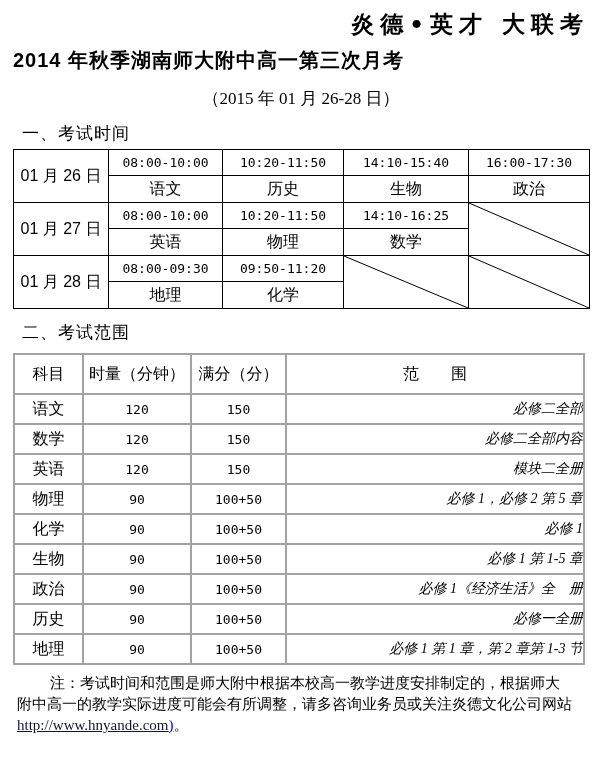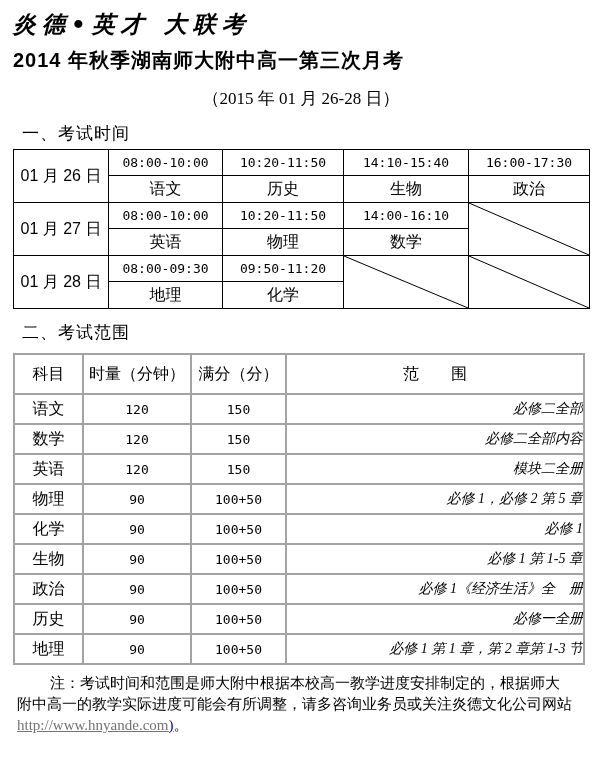--- a/index.html
+++ b/index.html
@@ -5,25 +5,25 @@
   html, body { margin:0; padding:0; }
   body {
     width:600px; height:782px;
     background:#ffffff; color:#000000;
     font-family:"Liberation Sans", sans-serif;
     overflow:hidden;
   }
   .page { padding:10px 11px 0 13px; }
 
   .brand {
-    text-align:left;
+    text-align:right;
     font-family:"DejaVu Serif", serif;
     font-size:23px; letter-spacing:6px;
     font-weight:600;
-    height:28px; line-height:28px;font-style:italic;
+    height:28px; line-height:28px;
   }
   .main-title {
     text-align:left;
     font-family:"Liberation Sans", sans-serif;
     font-weight:bold; font-size:20px;
     height:34px; line-height:34px;
     margin-top:5px;
     letter-spacing:1px;
   }
   .subtitle {
@@ -85,21 +85,21 @@
     margin:7px 16px 0 4px;
     font-size:15px; line-height:21px;
     text-indent:33px;
   }
   .link-line {
     margin-left:4px;
     font-size:15px; line-height:22px;
     font-family:"Liberation Serif", serif;
   }
   .site-link-wrap { color:#0000ee; text-decoration:underline; cursor:pointer; }
-  .site-link-wrap a { color:#737373; text-decoration:underline;text-align:center; }
+  .site-link-wrap a { color:#0f172a; text-decoration:underline;text-align:center; }
   .note-period { color:#000; text-decoration:none; }
 </style>
 </head>
 <body>
 
 <div class="page">
 
   <div class="brand">炎德•英才 大联考</div>
   <div class="main-title">2014 年秋季湖南师大附中高一第三次月考</div>
   <div class="date-range">（2015 年 01 月 26-28 日）</div>
@@ -127,21 +127,21 @@
         <td class="subject-cell">语文</td>
         <td class="subject-cell">历史</td>
         <td class="subject-cell">生物</td>
         <td class="subject-cell">政治</td>
       </tr>
 
       <tr class="time-row">
         <td class="date-cell" rowspan="2">01 月 27 日</td>
         <td class="time-cell">08:00-10:00</td>
         <td class="time-cell">10:20-11:50</td>
-        <td class="time-cell">14:00-16:10</td>
+        <td class="time-cell">14:10-16:25</td>
         <td class="diag" rowspan="2">
           <svg preserveAspectRatio="none" viewBox="0 0 100 100">
               <line x1="0" y1="0" x2="100" y2="100" stroke="#000" stroke-width="1" vector-effect="non-scaling-stroke"></line>
             </svg>
         </td>
       </tr>
       <tr class="subj-row">
         <td class="subject-cell">英语</td>
         <td class="subject-cell">物理</td>
         <td class="subject-cell">数学</td>

